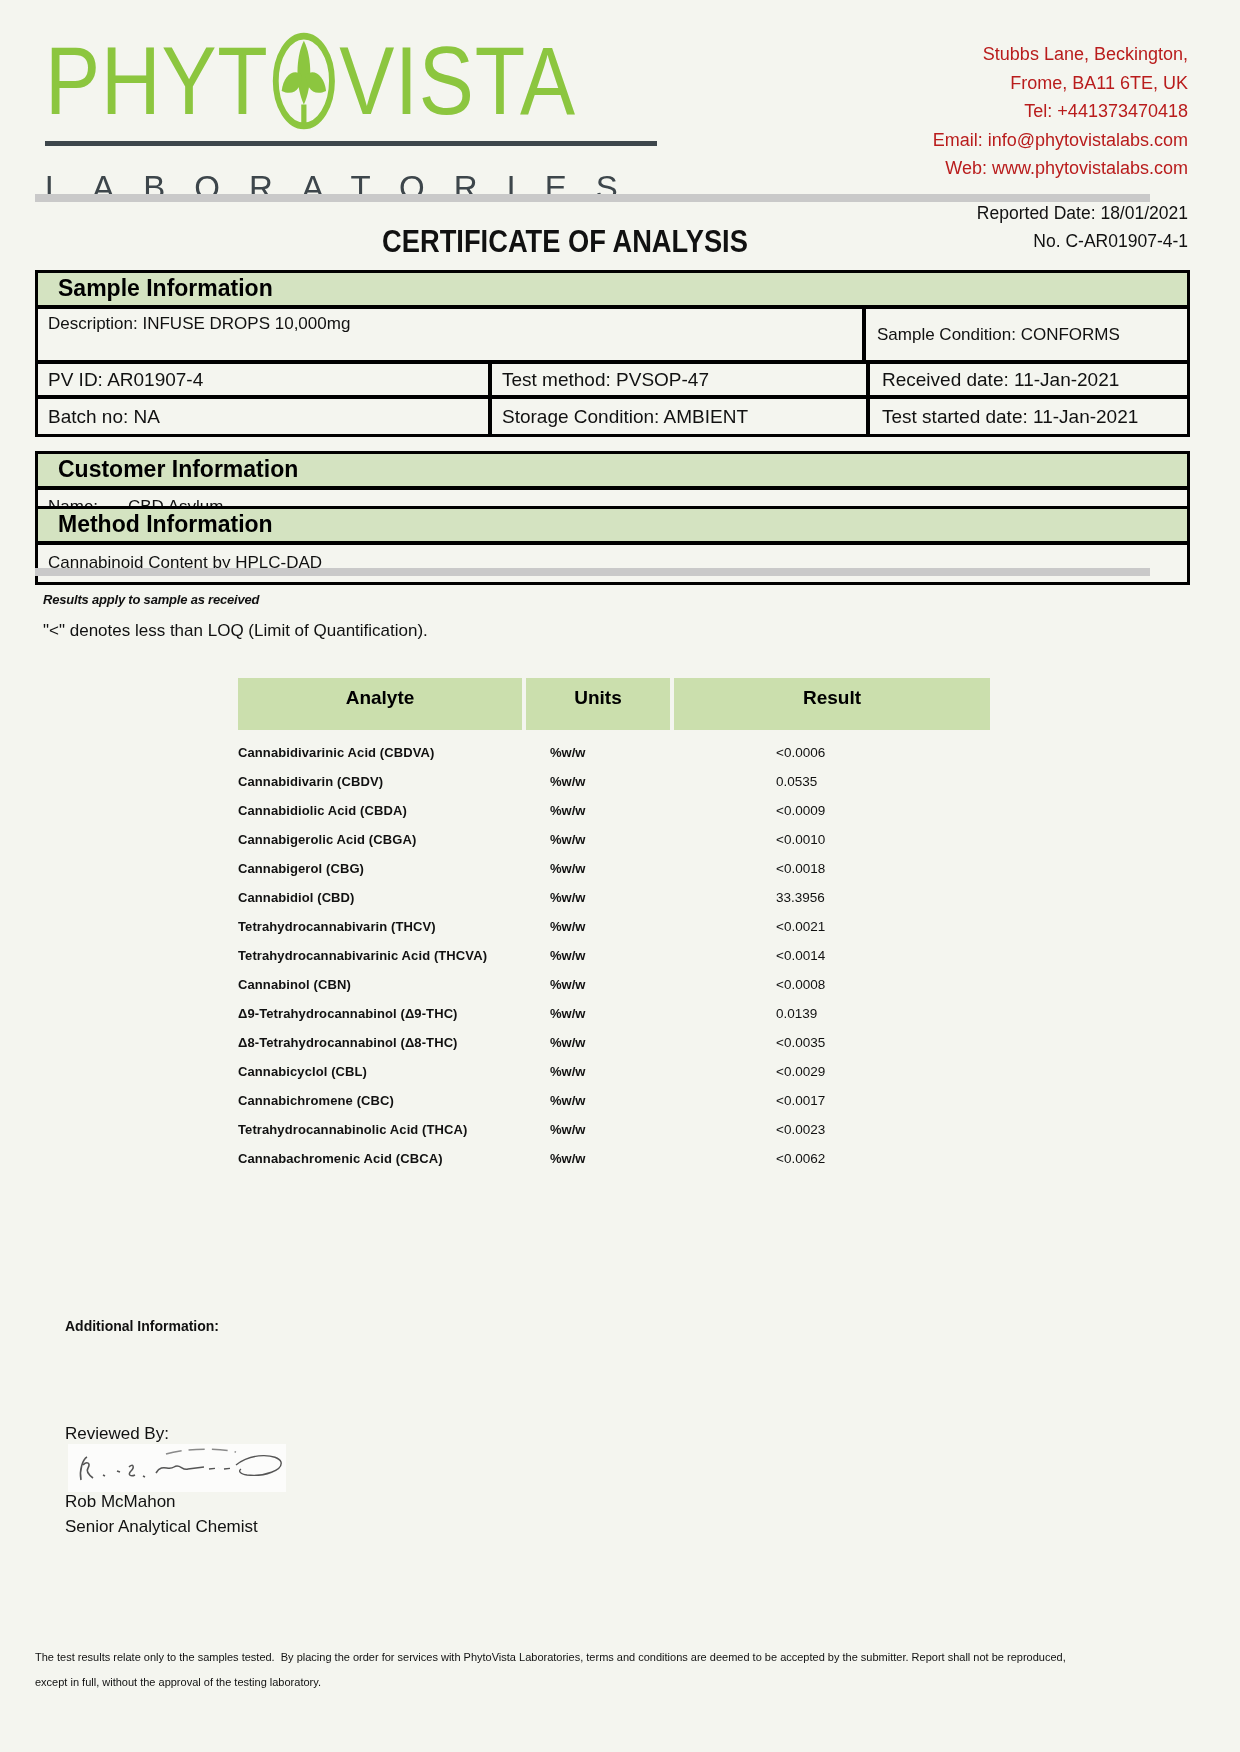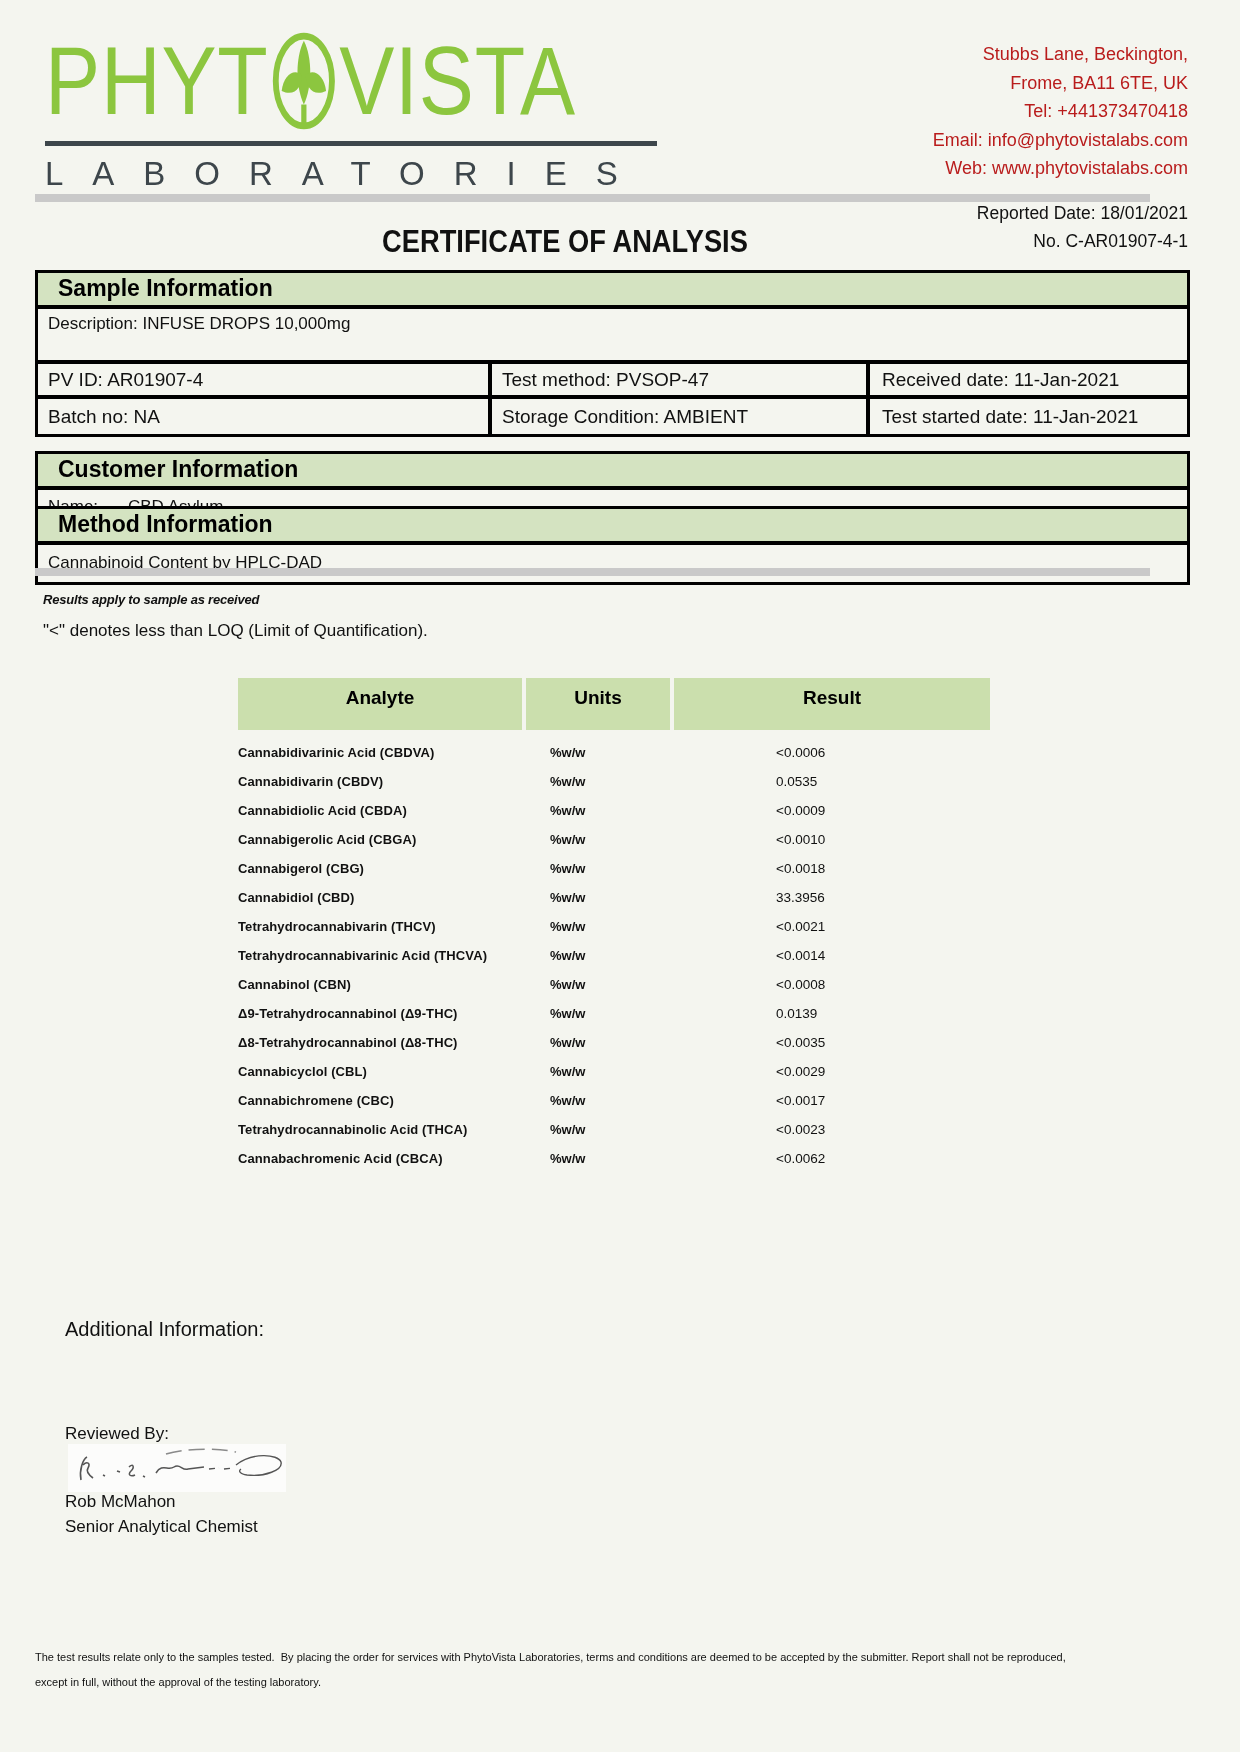--- a/index.html
+++ b/index.html
@@ -15,21 +15,21 @@
   
   .logo-block { left:45px; top:30px; width:620px; }
   .wordmark {
     display:flex; align-items:center; color:#8cc63f;
     font-size:96px; line-height:1; letter-spacing:1px; font-weight:400;
     transform:scaleX(0.86); transform-origin:left center; white-space:nowrap;
   }
   .leaf-svg { width:76px; height:102px; margin:0 3px; }
   .logo-rule { width:612px; height:5px; background:#3d464b; margin-top:9px; }
   .logo-sub {
-    margin-top:9px; color:#3d464b; font-size:33px; font-weight:400;
+    margin-top:23px; color:#3d464b; font-size:33px; font-weight:400;
     letter-spacing:29px; white-space:nowrap;
   }
 
   
   .contact { right:52px; top:40px; text-align:right; font-size:18px; line-height:28.5px; color:#b91c1c;margin-left:32px; }
   .rule-gray { left:35px; height:8px; width:1115px; background:#c9c9c9; }
   .rule-1 { top:194px; }
   .rule-2 { top:568px; }
   .reported-date { right:52px; top:203px; font-size:17.5px; }
   .coa-no { right:52px; top:231px; font-size:17.5px; }
@@ -77,21 +77,21 @@
   .hc-analyte { width:284px; }
   .hc-units { width:144px; }
   .hc-result { flex:1; }
   .res-body { margin-top:8px; }
   .res-row { display:flex; align-items:center; height:29px; }
   .rc-analyte { width:288px; font-weight:bold; font-size:13px; letter-spacing:0.1px; }
   .rc-units { width:148px; padding-left:24px; font-weight:bold; font-size:13px; }
   .rc-result { flex:1; padding-left:102px; font-size:13.5px; }
 
   
-  .additional { left:65px; top:1318px; font-size:20px; font-weight:normal; }
+  .additional { left:65px; top:1318px; font-size:14px; font-weight:bold; }
   .reviewed-by { left:65px; top:1424px; font-size:17px; }
   .signature { left:68px; top:1444px; width:218px; height:48px; background:#fcfcfb; }
   .reviewer-name { left:65px; top:1492px; font-size:17px; }
   .reviewer-title { left:65px; top:1517px; font-size:17px; }
   .footer-note { left:35px; top:1645px; width:1048px; font-size:11px; line-height:25px; white-space:pre-wrap; }
 </style>
 </head>
 <body>
 
 <div class="page">
@@ -123,20 +123,21 @@
   <div class="abs rule-gray rule-1"></div>
 
   <div class="abs reported-date">Reported Date: 18/01/2021</div>
   <div class="abs coa-title">CERTIFICATE OF ANALYSIS</div>
   <div class="abs coa-no">No. C-AR01907-4-1</div>
 
   <div class="abs info-block sample-block">
     <div class="section-bar">Sample Information</div>
     <div class="desc-row">
       <div class="desc-cell">Description: INFUSE DROPS 10,000mg</div>
+      <div class="cond-cell">Sample Condition: CONFORMS</div>
     </div>
     <div class="grid-row mid">
       <div class="cell c1">PV ID: AR01907-4</div>
       <div class="cell c2">Test method: PVSOP-47</div>
       <div class="cell c3">Received date: 11-Jan-2021</div>
     </div>
     <div class="grid-row">
       <div class="cell c1">Batch no: NA</div>
       <div class="cell c2">Storage Condition: AMBIENT</div>
       <div class="cell c3">Test started date: 11-Jan-2021</div>

